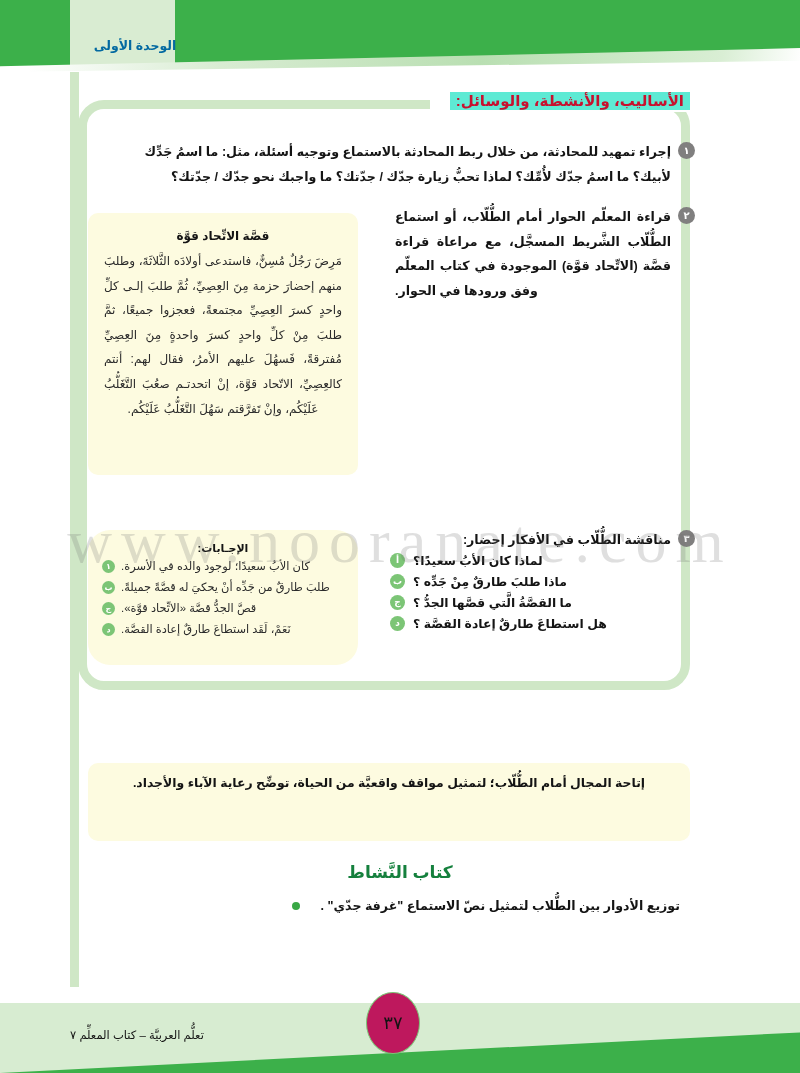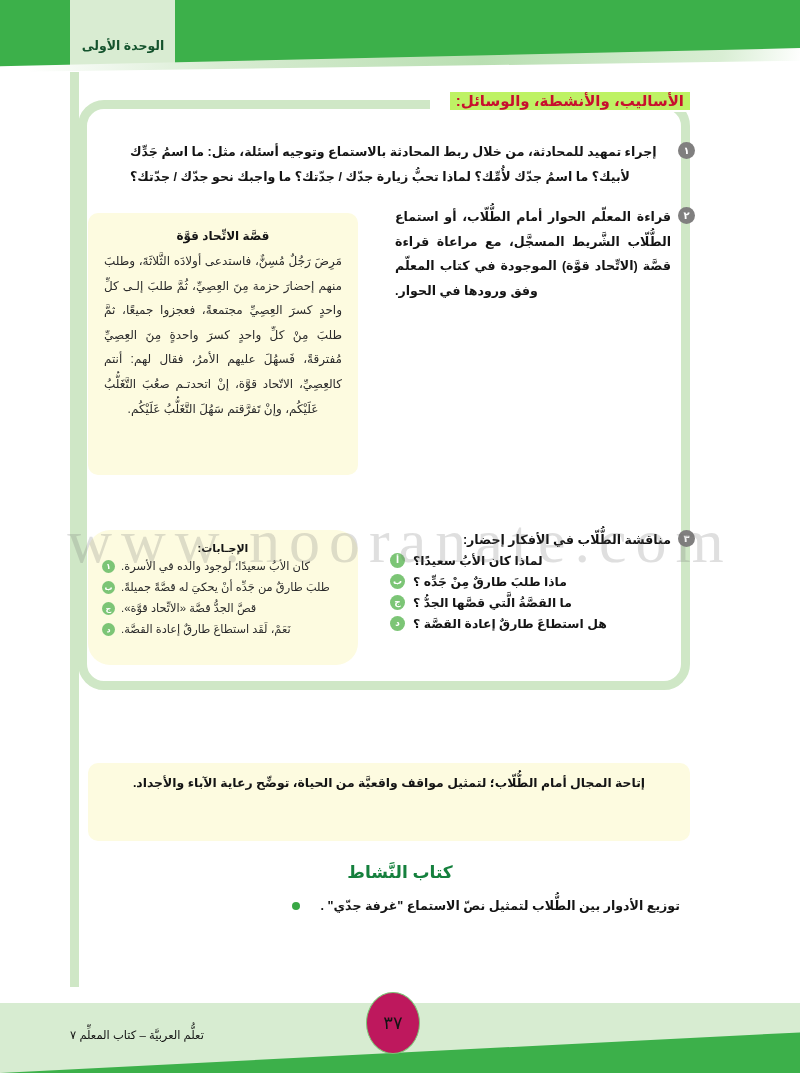--- a/index.html
+++ b/index.html
@@ -38,26 +38,26 @@
     clip-path: polygon(0 100%, 100% 20%, 100% 100%, 0% 100%);
   }
   .unit-tab {
     position: absolute;
     left: 70px; top: 0;
     width: 105px; height: 72px;
     background: #d9ecd2;
   }
   .unit-tab-label {
     position: absolute;
-    left: 72px; top: 38px;
+    left: 84px; top: 38px;
     width: 102px;
     text-align: center;
     font-size: 12.5px;
     font-weight: bold;
-    color: #14532d;
+    color: #0369a1;
     direction: rtl;
     z-index: 5;
   }
 
   
   .left-rule {
     position: absolute;
     left: 70px; top: 72px;
     width: 9px; height: 915px;
     background: #cfe7c6;
@@ -83,21 +83,21 @@
 
   
   .section-heading {
     position: absolute;
     right: 110px; top: 92px;
     font-size: 15px;
     font-weight: bold;
     color: #c8102e;
     direction: rtl;
     z-index: 6;
-    background: #bef264;
+    background: #5eead4;
     padding: 0 6px;
     white-space: nowrap;
   }
 
   
   .num-item {
     position: absolute;
     direction: rtl;
     display: flex;
     align-items: flex-start;
@@ -118,21 +118,21 @@
   .item-text {
     font-size: 12.6px;
     line-height: 1.95;
     color: #141414;
     text-align: justify;
     direction: rtl;
     font-weight: bold;
   }
 
   #item1 { right: 105px; top: 140px; width: 565px; }
-  #item1 .item-text { text-align: left; }
+  #item1 .item-text { text-align: right; }
   #item2 { right: 105px; top: 205px; width: 300px; }
   #item2 .item-text { text-align: justify; text-align-last: left; }
   #item3 { right: 105px; top: 528px; width: 300px; }
 
   
   .subq-list {
     position: absolute;
     right: 120px; top: 553px;
     width: 290px;
     direction: rtl;

